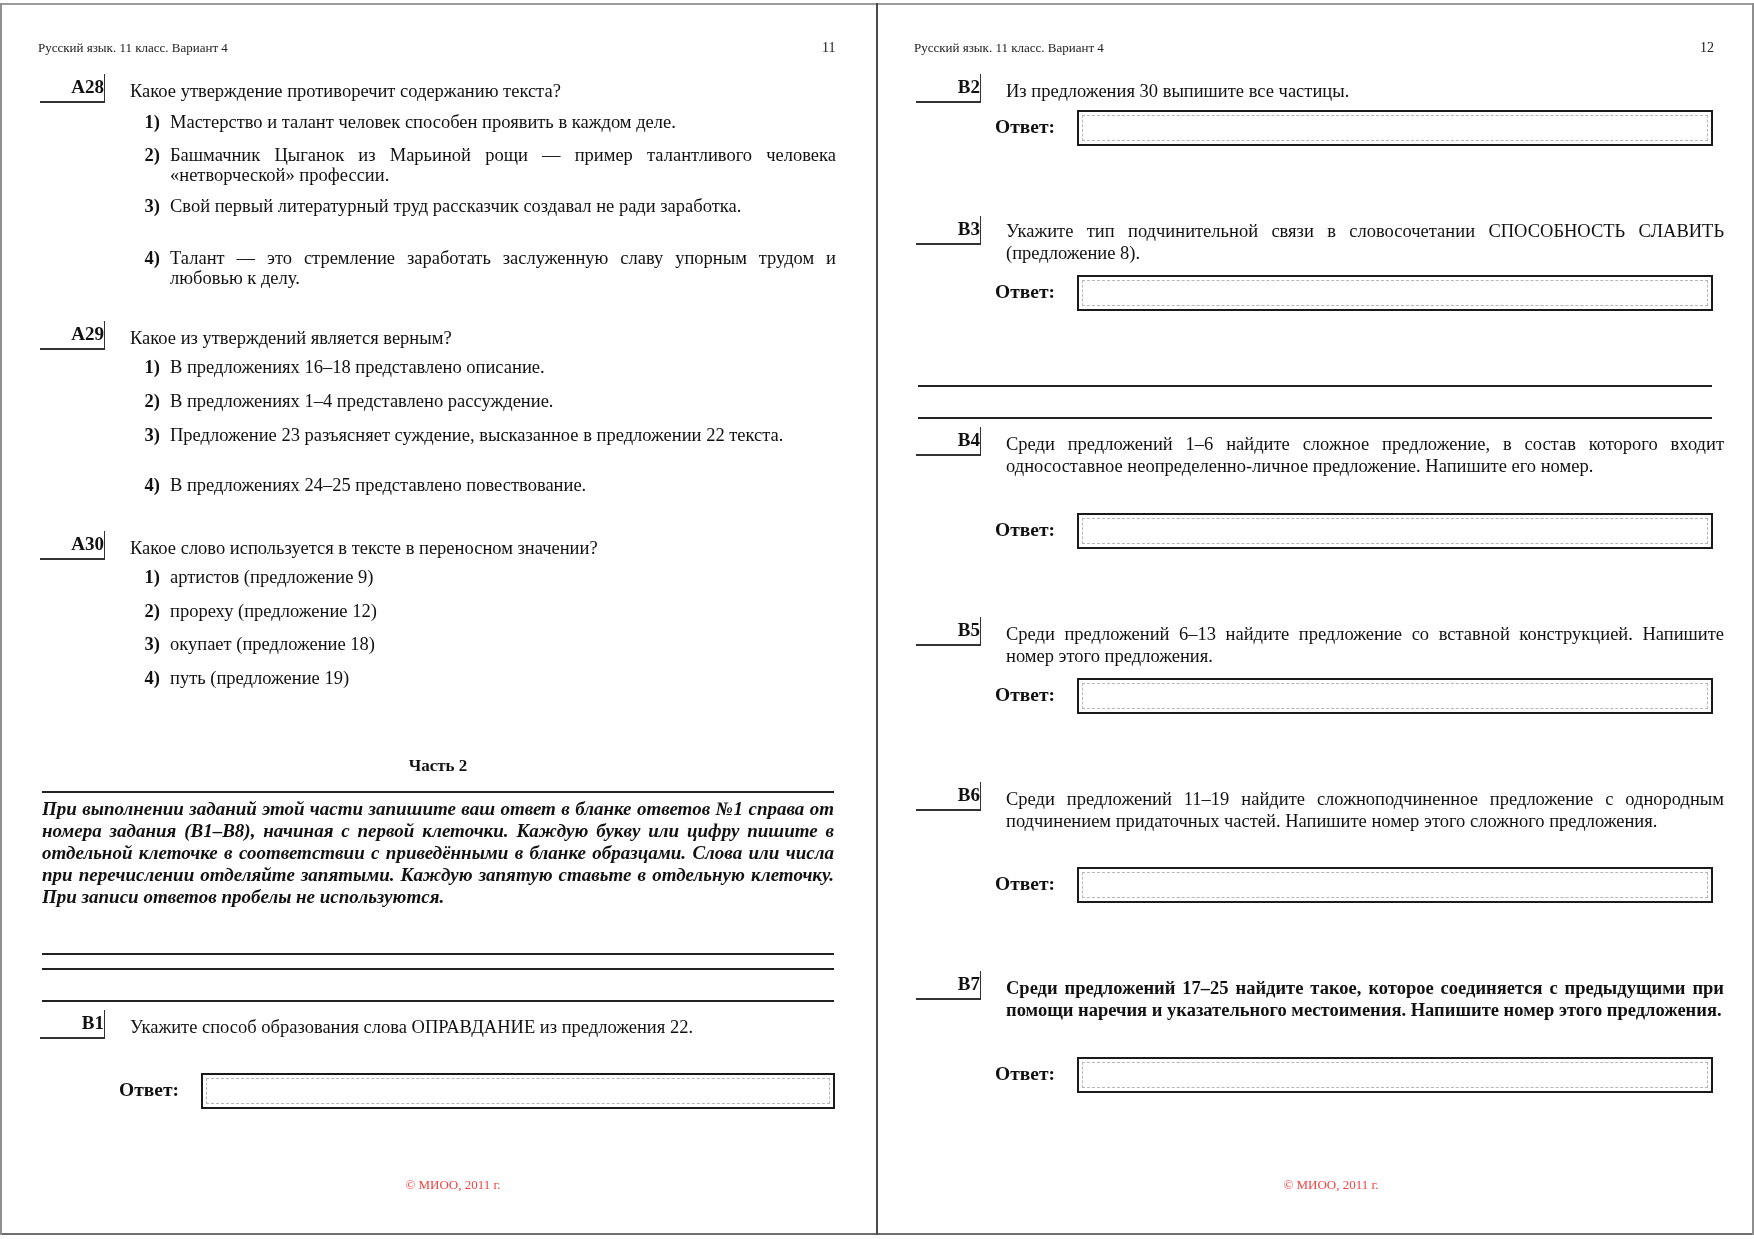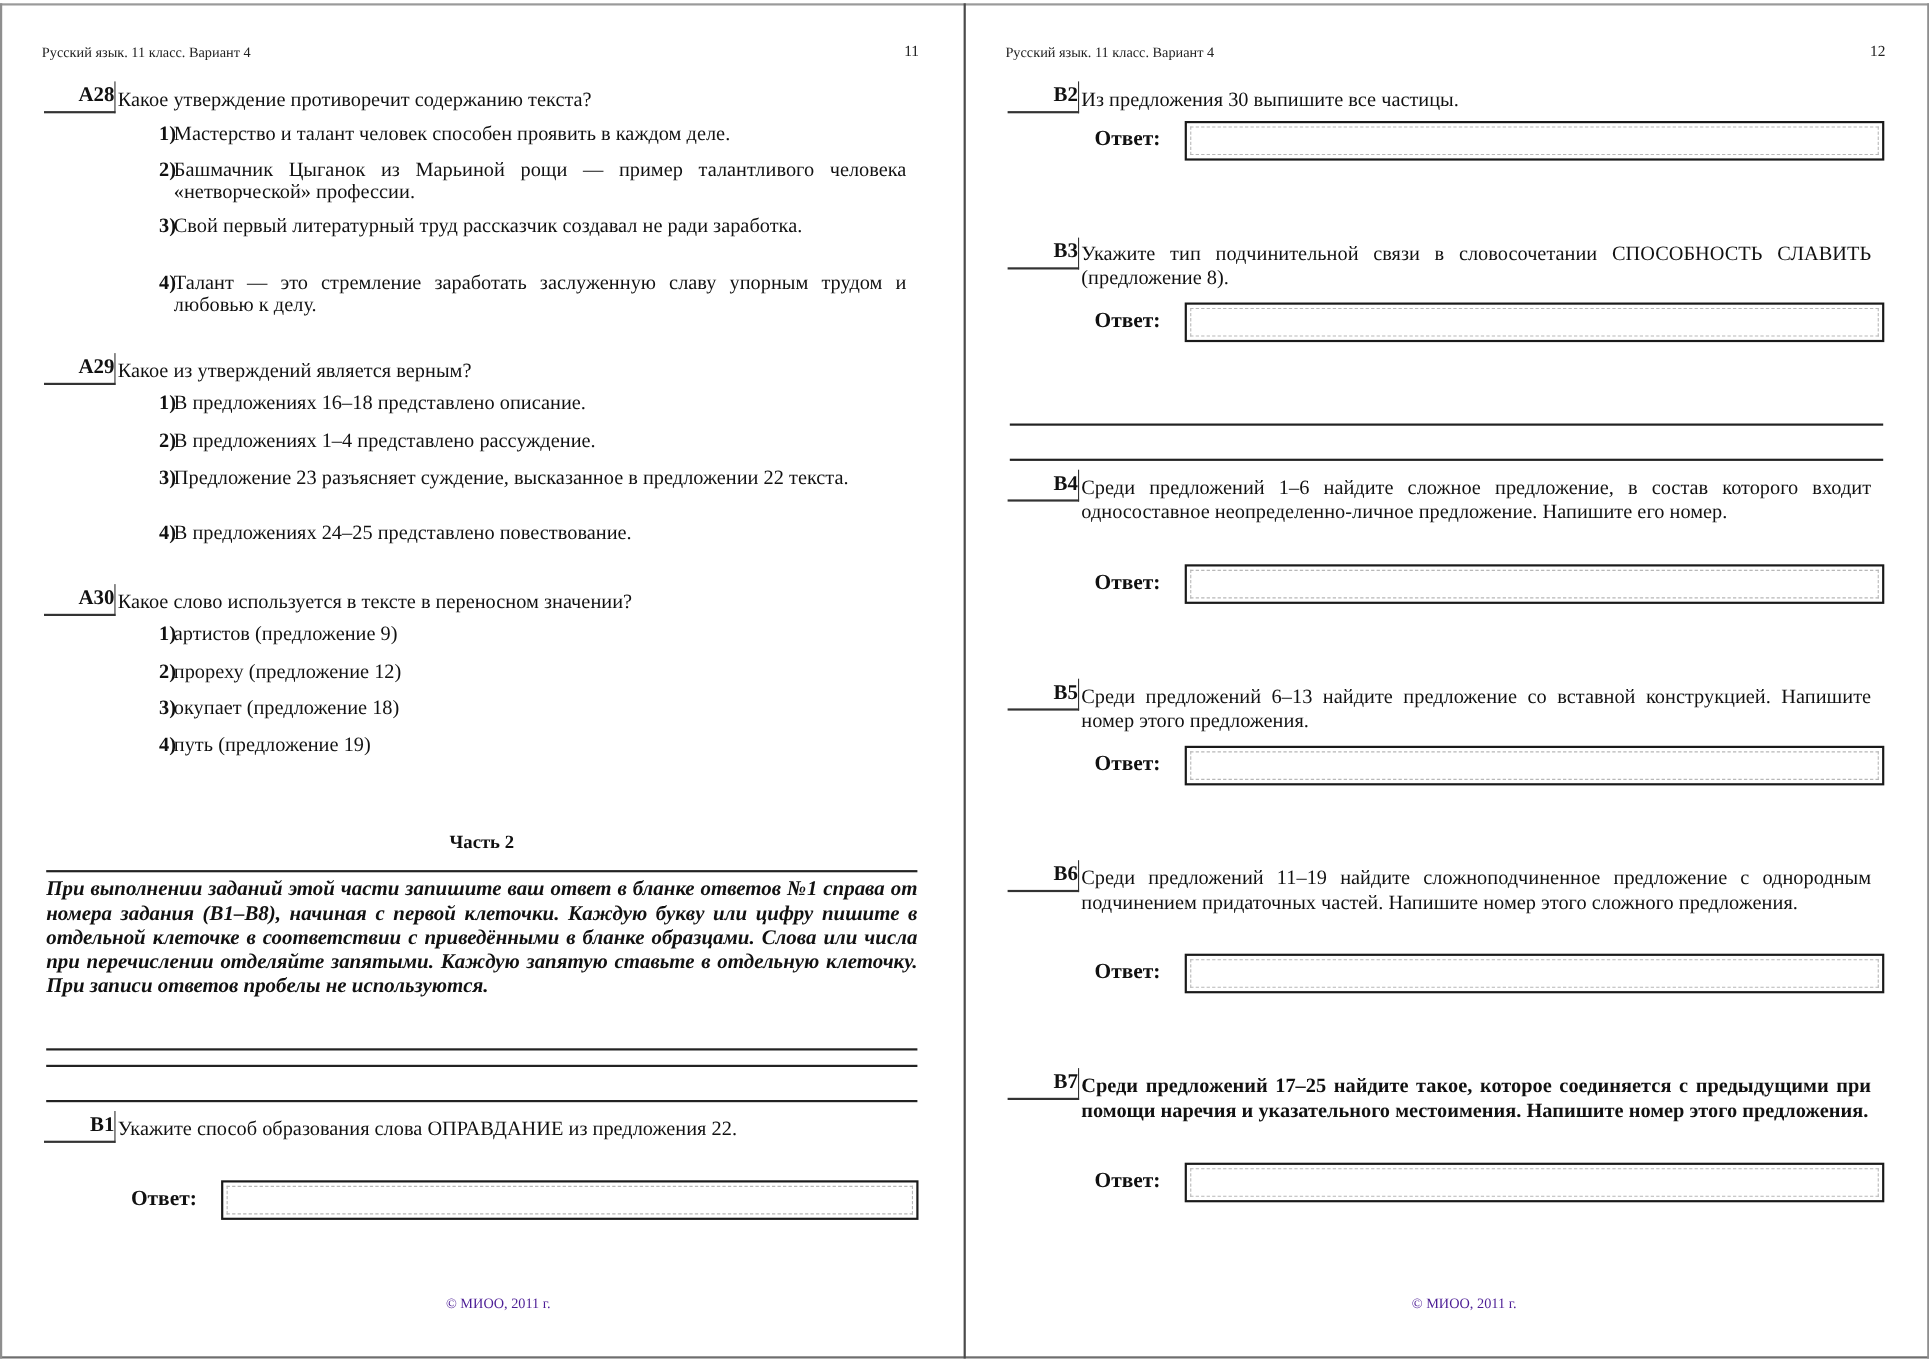--- a/index.html
+++ b/index.html
@@ -21,44 +21,44 @@
   .page.left .running-head { left: 38px; }
   .page.left .page-num { left: 822px; }
   .page.right .running-head { left: 36px; }
   .page.right .page-num { left: 822px; }
 
   .task { position: absolute; }
   .task-label { position: absolute; left: 0; top: 0; width: 64px; height: 27px;
                 border-right: 1.5px solid #333; border-bottom: 2px solid #333;
                 font-weight: bold; font-size: 19px; text-align: right; line-height: 26px;
                 font-family: "Liberation Serif", serif; }
-  .task-question { position: absolute; left: 67px; font-size: 18.5px; line-height: 22px; text-align: justify;
+  .task-question { position: absolute; left: 90px; font-size: 18.5px; line-height: 22px; text-align: justify;
                    font-family: "Liberation Serif", serif; }
   .options { position: absolute; left: 98px; }
   .option { position: absolute; left: 0; font-size: 18.5px; line-height: 20px; font-family: "Liberation Serif", serif; }
   .option .num { position: absolute; left: 0; width: 22px; font-weight: bold; text-align: right; }
-  .option .txt { position: absolute; left: 20px; text-align: justify; }
+  .option .txt { position: absolute; left: 32px; text-align: justify; }
 
   .part-title { position: absolute; left: 0; width: 876px; top: 756px; text-align: center; font-weight: bold;
                 font-size: 17px; font-family: "Liberation Serif", serif; }
   .hrule { position: absolute; height: 1.5px; background: #222; }
   .instr { position: absolute; left: 42px; width: 792px; top: 798px; font-size: 19px; line-height: 22px;
            font-weight: bold; font-style: italic; text-align: justify; font-family: "Liberation Serif", serif; }
   .subhead { position: absolute; font-size: 19.5px; font-weight: bold; font-style: italic;
              font-family: "Liberation Serif", serif; }
 
   .answer-row { position: absolute; }
   .answer-label { position: absolute; left: 0; top: 6px; font-weight: bold; font-size: 19.5px;
                   font-family: "Liberation Serif", serif; }
   .answer-box { position: absolute; left: 82px; top: 0; height: 32px; border: 2px solid #1a1a1a; background: #fff; }
   .answer-box::after { content: ""; position: absolute; left: 3px; right: 3px; top: 3px; bottom: 3px;
                        border: 1px dashed #b8b8b8; }
 
   .footer { position: absolute; top: 1177px; width: 906px; text-align: center; font-size: 13px;
-            font-family: "Liberation Serif", serif; color: #4c1d95; }
+            font-family: "Liberation Serif", serif; color: #ef4444; }
 </style>
 </head>
 <body>
 
 <div class="spread">
   <div class="frame-top"></div>
   <div class="frame-bottom"></div>
   <div class="frame-left"></div>
   <div class="frame-right"></div>
   <div class="spine"></div>

